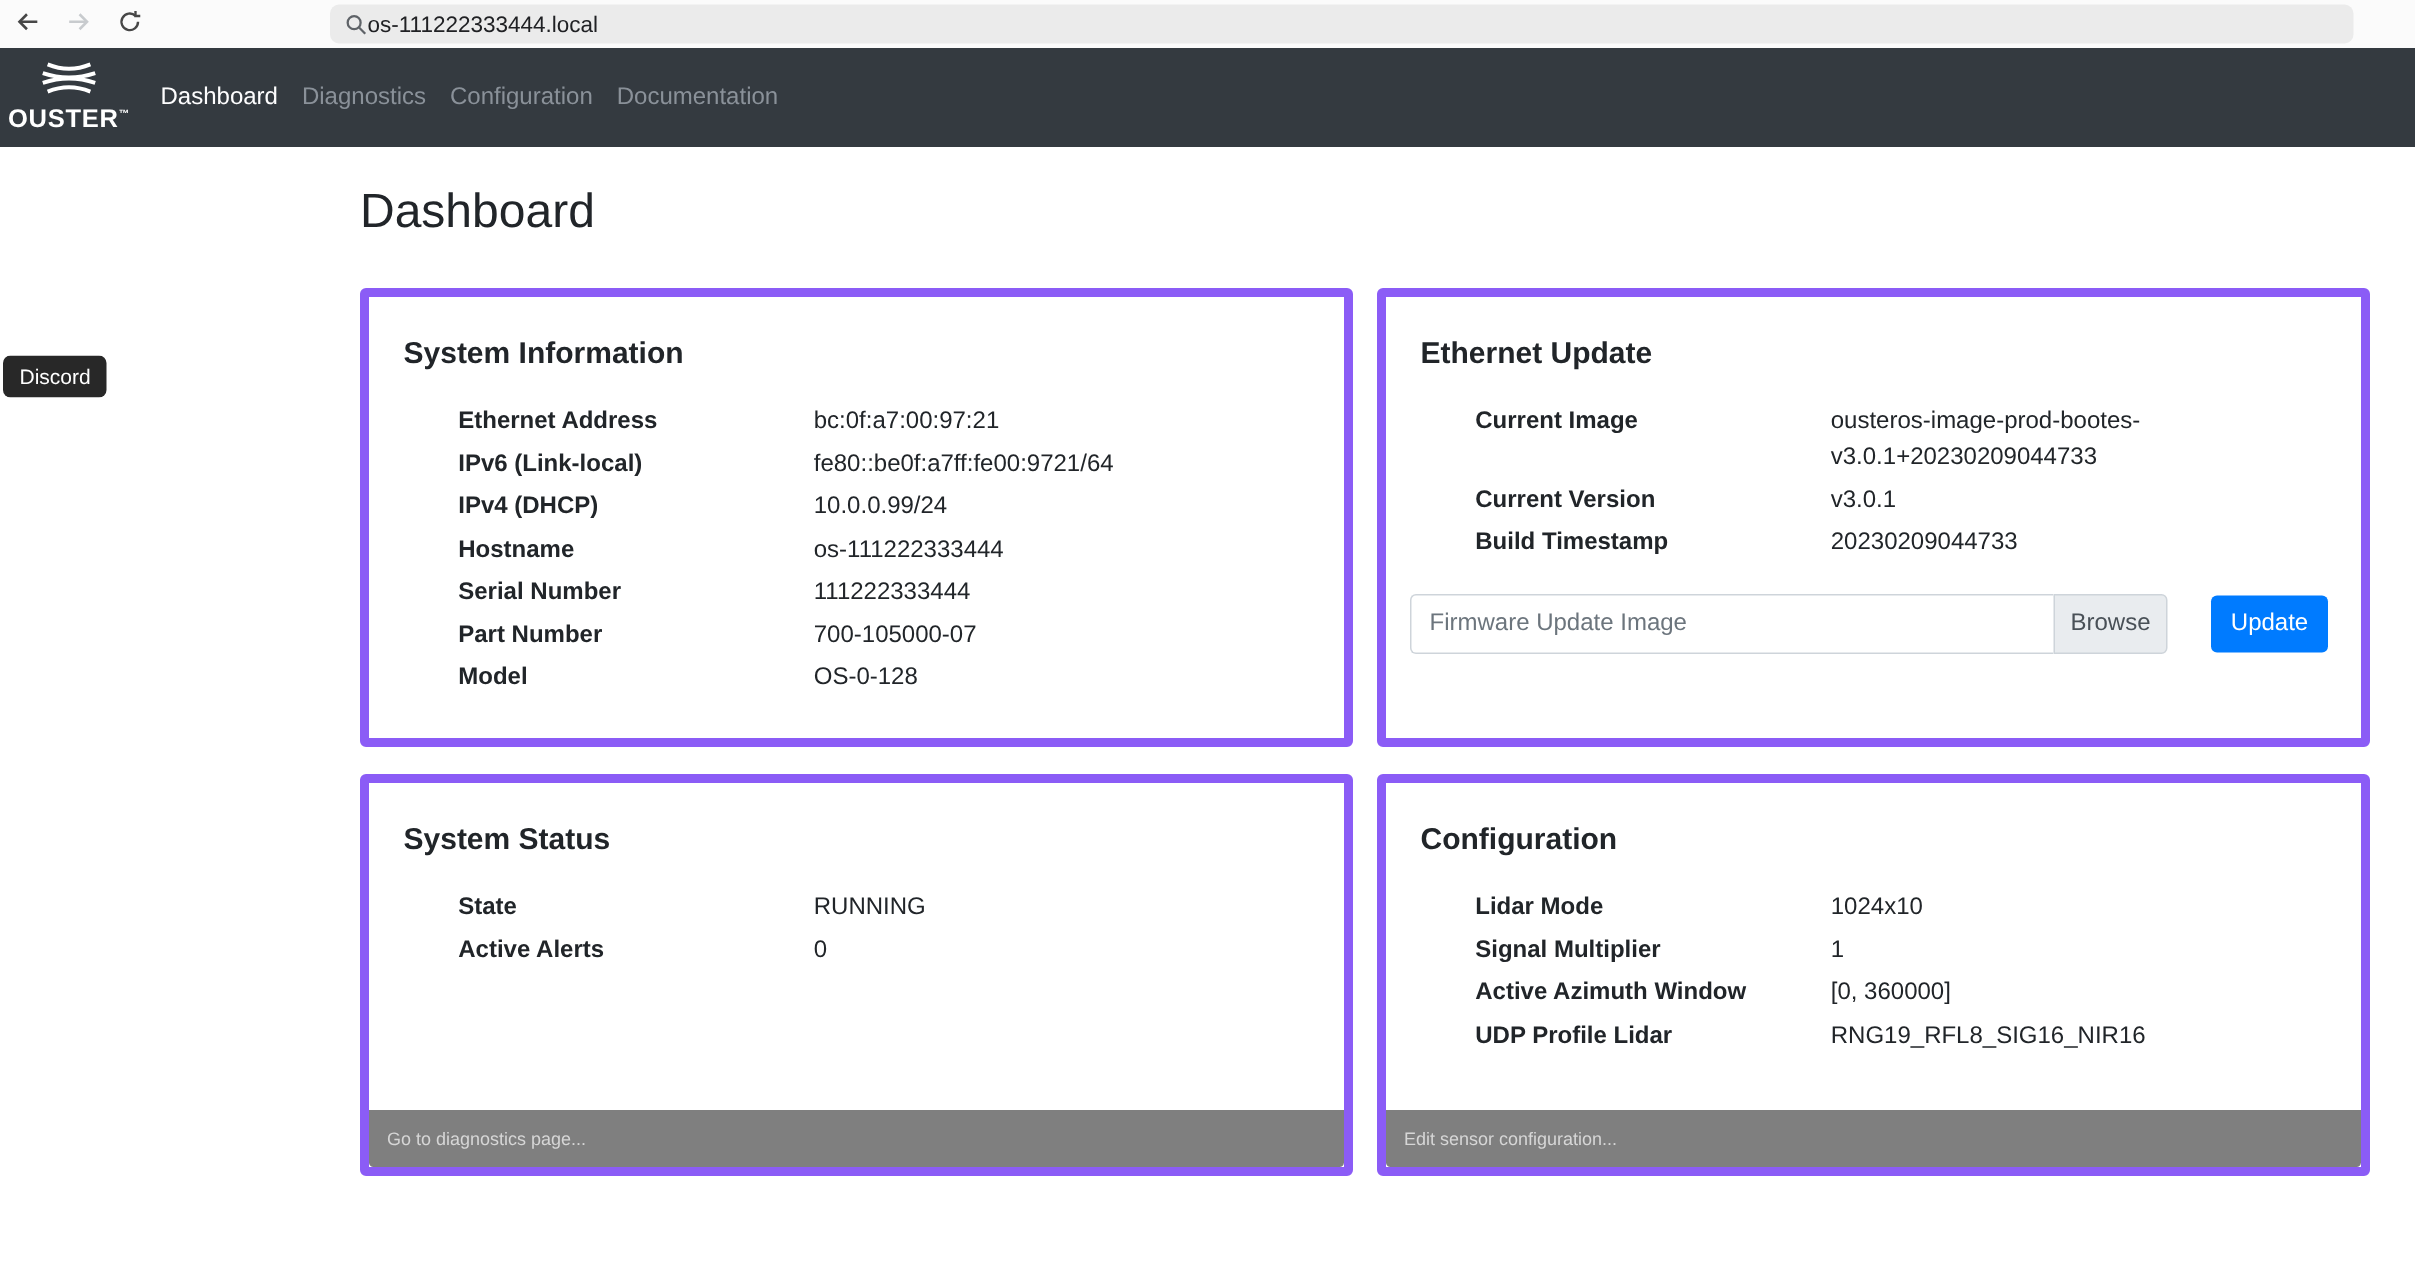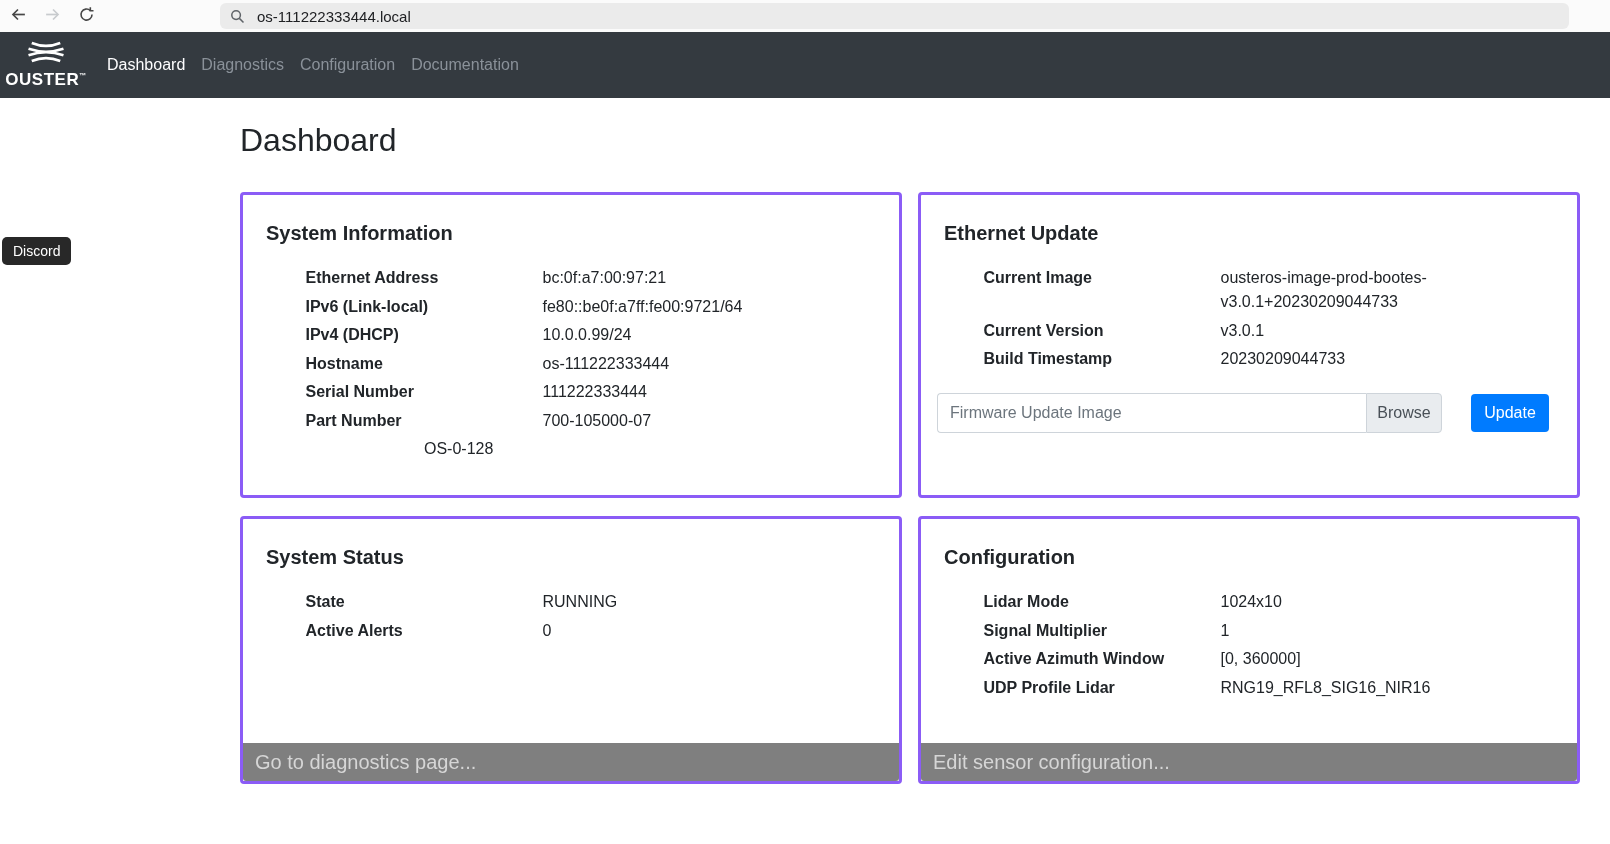--- a/index.html
+++ b/index.html
@@ -9,42 +9,42 @@
   
   .chrome { height:32px; background:#fbfbfb; display:flex; align-items:center; position:relative; }
   .chrome-btn { width:28px; height:28px; display:flex; align-items:center; justify-content:center;
                 background:none; border:none; cursor:pointer; }
   .chrome-btn.back { margin-left:4px; }
   .chrome-btn.fwd { margin-left:6px; }
   .chrome-btn.reload { margin-left:6px; }
   .url-bar { position:absolute; left:220px; top:3px; width:1349px; height:26px;
              background:#ebebeb; border-radius:6px; display:flex; align-items:center; }
   .url-bar .mag { margin-left:10px; display:flex; }
-  .url-text { margin-left:12px; font-size:15px; color:#202124; }
+  .url-text { font-size:15px; color:#202124; }
 
   
   .navbar { height:66px; background:#343a40; display:flex; align-items:center; }
   .brand { margin-left:8px; width:76px; display:flex; flex-direction:column; align-items:center;
            cursor:pointer; }
   .brand-word { color:#ffffff; font-weight:700; font-size:17px; letter-spacing:0.5px; line-height:18px; }
   .brand-word sup { font-size:7px; }
   .nav-links { display:flex; margin-left:15px; }
   .nav-link { font-size:16px; color:#8a9199; padding:8px; text-decoration:none; cursor:pointer; }
   .nav-link.active { color:#fdfdfe; }
 
   
   .discord-tab { position:fixed; left:2px; top:237px; background:#282828; color:#ffffff;
                  font-size:14px; padding:6px 11px; border-radius:5px; cursor:pointer; }
 
   
   .main { margin-left:240px; width:1340px; }
   h1.page-title { font-size:32px; font-weight:400; color:#212529; margin:24px 0 33px 0; }
 
   .cards { display:grid; grid-template-columns:1fr 1fr; column-gap:16px; row-gap:18px; }
-  .card { background:#fff; border:3px solid #8b5cf6; border-radius:4px; position:relative;
+  .card { background:#fff; border:6px solid #8b5cf6; border-radius:4px; position:relative;
           padding:20px 20px 0 20px; overflow:hidden; }
   .card.r1 { height:306px; }
   .card.r2 { height:268px; }
   .card-title { font-size:20px; font-weight:700; color:#212529; margin:7px 0 21px 3px; }
 
   .rows { margin-left:16px; }
   .info-row { display:flex; margin-bottom:4.5px;justify-content:center; }
   .row-label { width:237px; flex:none; font-weight:700; font-size:16px; color:#212529; line-height:24px; }
   .row-value { font-size:16px; color:#212529; line-height:24px; width:310px; overflow-wrap:break-word; }
 
@@ -57,21 +57,21 @@
   .file-field::placeholder { color:#6c757d; opacity:1; }
   .browse { width:76px; background:#e9ecef; border:1px solid #ced4da; border-radius:0 4px 4px 0;
             font-size:16px; color:#495057; display:flex; align-items:center; justify-content:center;
             cursor:pointer; }
   .update-btn { margin-left:29px; width:78px; height:38px; background:#007bff; color:#ffffff;
                 border:none; border-radius:4px; font-size:16px; cursor:pointer;
                 font-family:"Liberation Sans", sans-serif; }
 
   
   .card-footer { position:absolute; left:0; right:0; bottom:0; height:38px; background:#7f7f7f;
-                 color:#d6d6d6; font-size:20px; line-height:38px; padding-left:12px;
+                 color:#d6d6d6; font-size:12px; line-height:38px; padding-left:12px;
                  border-radius:0 0 3px 3px; cursor:pointer; }
 </style>
 </head>
 <body>
 
 <div class="chrome">
   <button class="chrome-btn back">
     <span>
       <svg width="17" height="17" viewBox="0 0 16 16" fill="none" stroke="#474747" stroke-width="1.6">
         <path d="M14 8 H2.8"></path>
@@ -161,20 +161,21 @@
             <div class="row-label">Serial Number</div>
             <div class="row-value">111222333444</div>
           </div>
 
           <div class="info-row">
             <div class="row-label">Part Number</div>
             <div class="row-value">700-105000-07</div>
           </div>
 
           <div class="info-row">
+            <div class="row-label">Model</div>
             <div class="row-value">OS-0-128</div>
           </div>
         </div>
     </div>
 
     <div class="card r1">
       <div class="card-title">Ethernet Update</div>
       <div class="rows">
 
           <div class="info-row">

